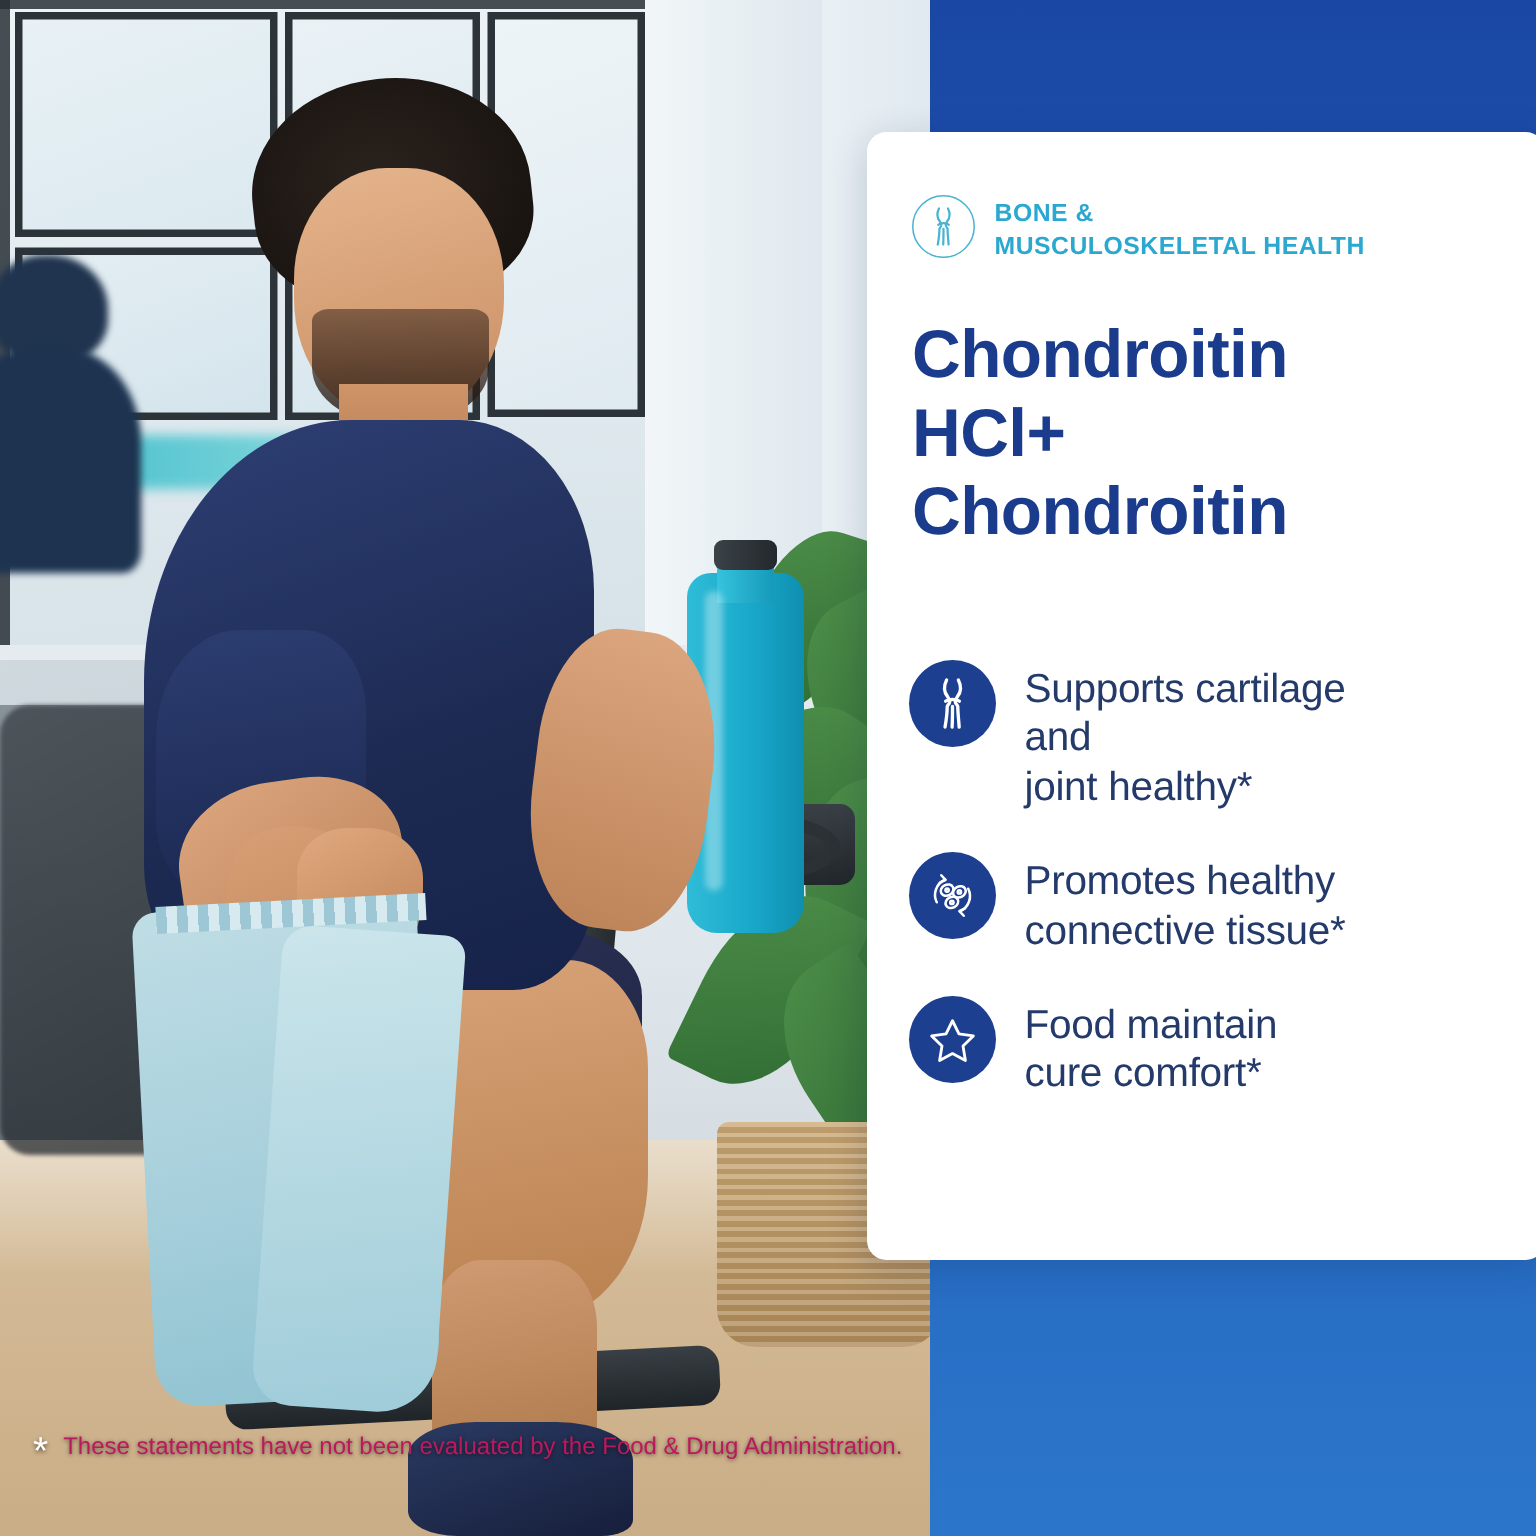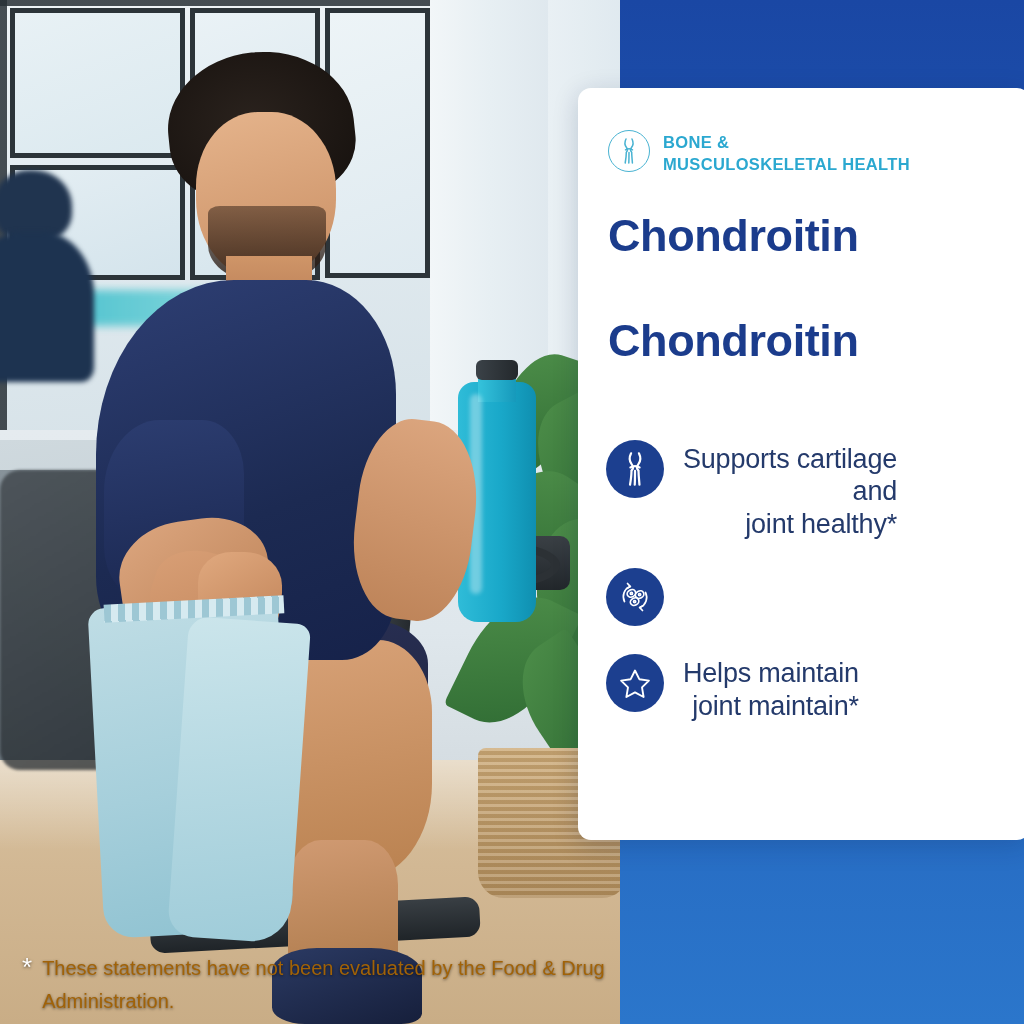--- a/index.html
+++ b/index.html
@@ -171,28 +171,28 @@
   
   .title { position:absolute; left:30px; top:122px; width:390px;
     font-size:45px; line-height:1.17; font-weight:bold; letter-spacing:-.4px;
     color:#1B3C8C; }
 
   
   .benefits { position:absolute; left:28px; top:352px; width:382px; }
   .benefit { display:flex; align-items:flex-start; gap:19px; margin-bottom:28px; }
   .b-icon { flex:0 0 auto; width:58px; height:58px; border-radius:50%;
     background:#1C3F8F; display:flex; align-items:center; justify-content:center; }
-  .b-text { font-size:27px; line-height:1.2; color:#243A6B; padding-top:3px; letter-spacing:-.2px;text-align:right; }
+  .b-text { font-size:27px; line-height:1.2; color:#243A6B; padding-top:3px; letter-spacing:-.2px; }
 
   
   .footer { position:absolute; left:22px; top:952px; width:600px;
     display:flex; gap:10px; align-items:flex-start;
     text-shadow:0 1px 3px rgba(0,0,0,.55); }
   .footer-star { color:#ffffff; font-size:26px; line-height:1; padding-top:2px; }
-  .footer-lines { color:#a16207; font-size:20px; line-height:1.65; }
+  .footer-lines { color:#be185d; font-size:16px; line-height:1.65; }
 </style>
 </head>
 <body>
 
 <div class="canvas">
 
   <div class="photo">
     <div class="ph-wallA"></div>
     <div class="ph-windowframe"></div>
     <div class="ph-glass1"></div>
@@ -272,21 +272,21 @@
         </svg>
       </span>
       <span class="cat-text">
         <span>BONE &amp;</span><br>
         <span>MUSCULOSKELETAL HEALTH</span>
       </span>
     </div>
 
     <h1 class="title">
       <span>Chondroitin</span><br>
-      <br>
+      <span>HCl+</span><br>
       <span>Chondroitin</span>
     </h1>
 
     <div class="benefits">
 
       <div class="benefit">
         <span class="b-icon">
           <svg width="34" height="38" viewBox="0 0 26 28" fill="none" stroke="#ffffff" stroke-width="1.7" stroke-linecap="round" stroke-linejoin="round">
             <path d="M10 2 C8.5 5 8.5 8 10.5 10.5 C12 12.5 12 13.5 10.5 15"></path>
             <path d="M16 2 C17.5 5 17.5 8 15.5 10.5 C14 12.5 14 13.5 15.5 15"></path>
@@ -311,31 +311,35 @@
             <path d="M28.5 13.5 A11 11 0 0 1 23 28.5"></path>
             <path d="M25.5 31.5 L22.6 28.4 L26.4 26.6"></path>
             <ellipse cx="14.4" cy="14.4" rx="4.4" ry="3.6" transform="rotate(-28 14.4 14.4)"></ellipse>
             <ellipse cx="22.6" cy="15.6" rx="4.4" ry="3.6" transform="rotate(-28 22.6 15.6)"></ellipse>
             <ellipse cx="17.6" cy="22.6" rx="4.4" ry="3.6" transform="rotate(-28 17.6 22.6)"></ellipse>
             <circle cx="14.4" cy="14.4" r="1.1"></circle>
             <circle cx="22.6" cy="15.6" r="1.1"></circle>
             <circle cx="17.6" cy="22.6" r="1.1"></circle>
           </svg>
         </span>
+        <span class="b-text">
+          <span>Promotes healthy</span><br>
+          <span>connective tissue*</span>
+        </span>
       </div>
 
       <div class="benefit">
         <span class="b-icon">
           <svg width="36" height="36" viewBox="0 0 36 36" fill="none" stroke="#ffffff" stroke-width="1.9" stroke-linejoin="round">
             <path d="M18 5.5 L22.3 14.2 L31.9 15.6 L25 22.4 L26.6 32 L18 27.4 L9.4 32 L11 22.4 L4.1 15.6 L13.7 14.2 Z"></path>
           </svg>
         </span>
         <span class="b-text">
-          <span>Helps maintain</span><br>
-          <span>joint maintain*</span>
+          <span>Food maintain</span><br>
+          <span>cure comfort*</span>
         </span>
       </div>
 
     </div>
   </div>
 
   <div class="footer">
     <span class="footer-star">*</span>
     <span class="footer-lines">
       <span>These statements have not been evaluated by the Food &amp; Drug Administration.</span><br>

